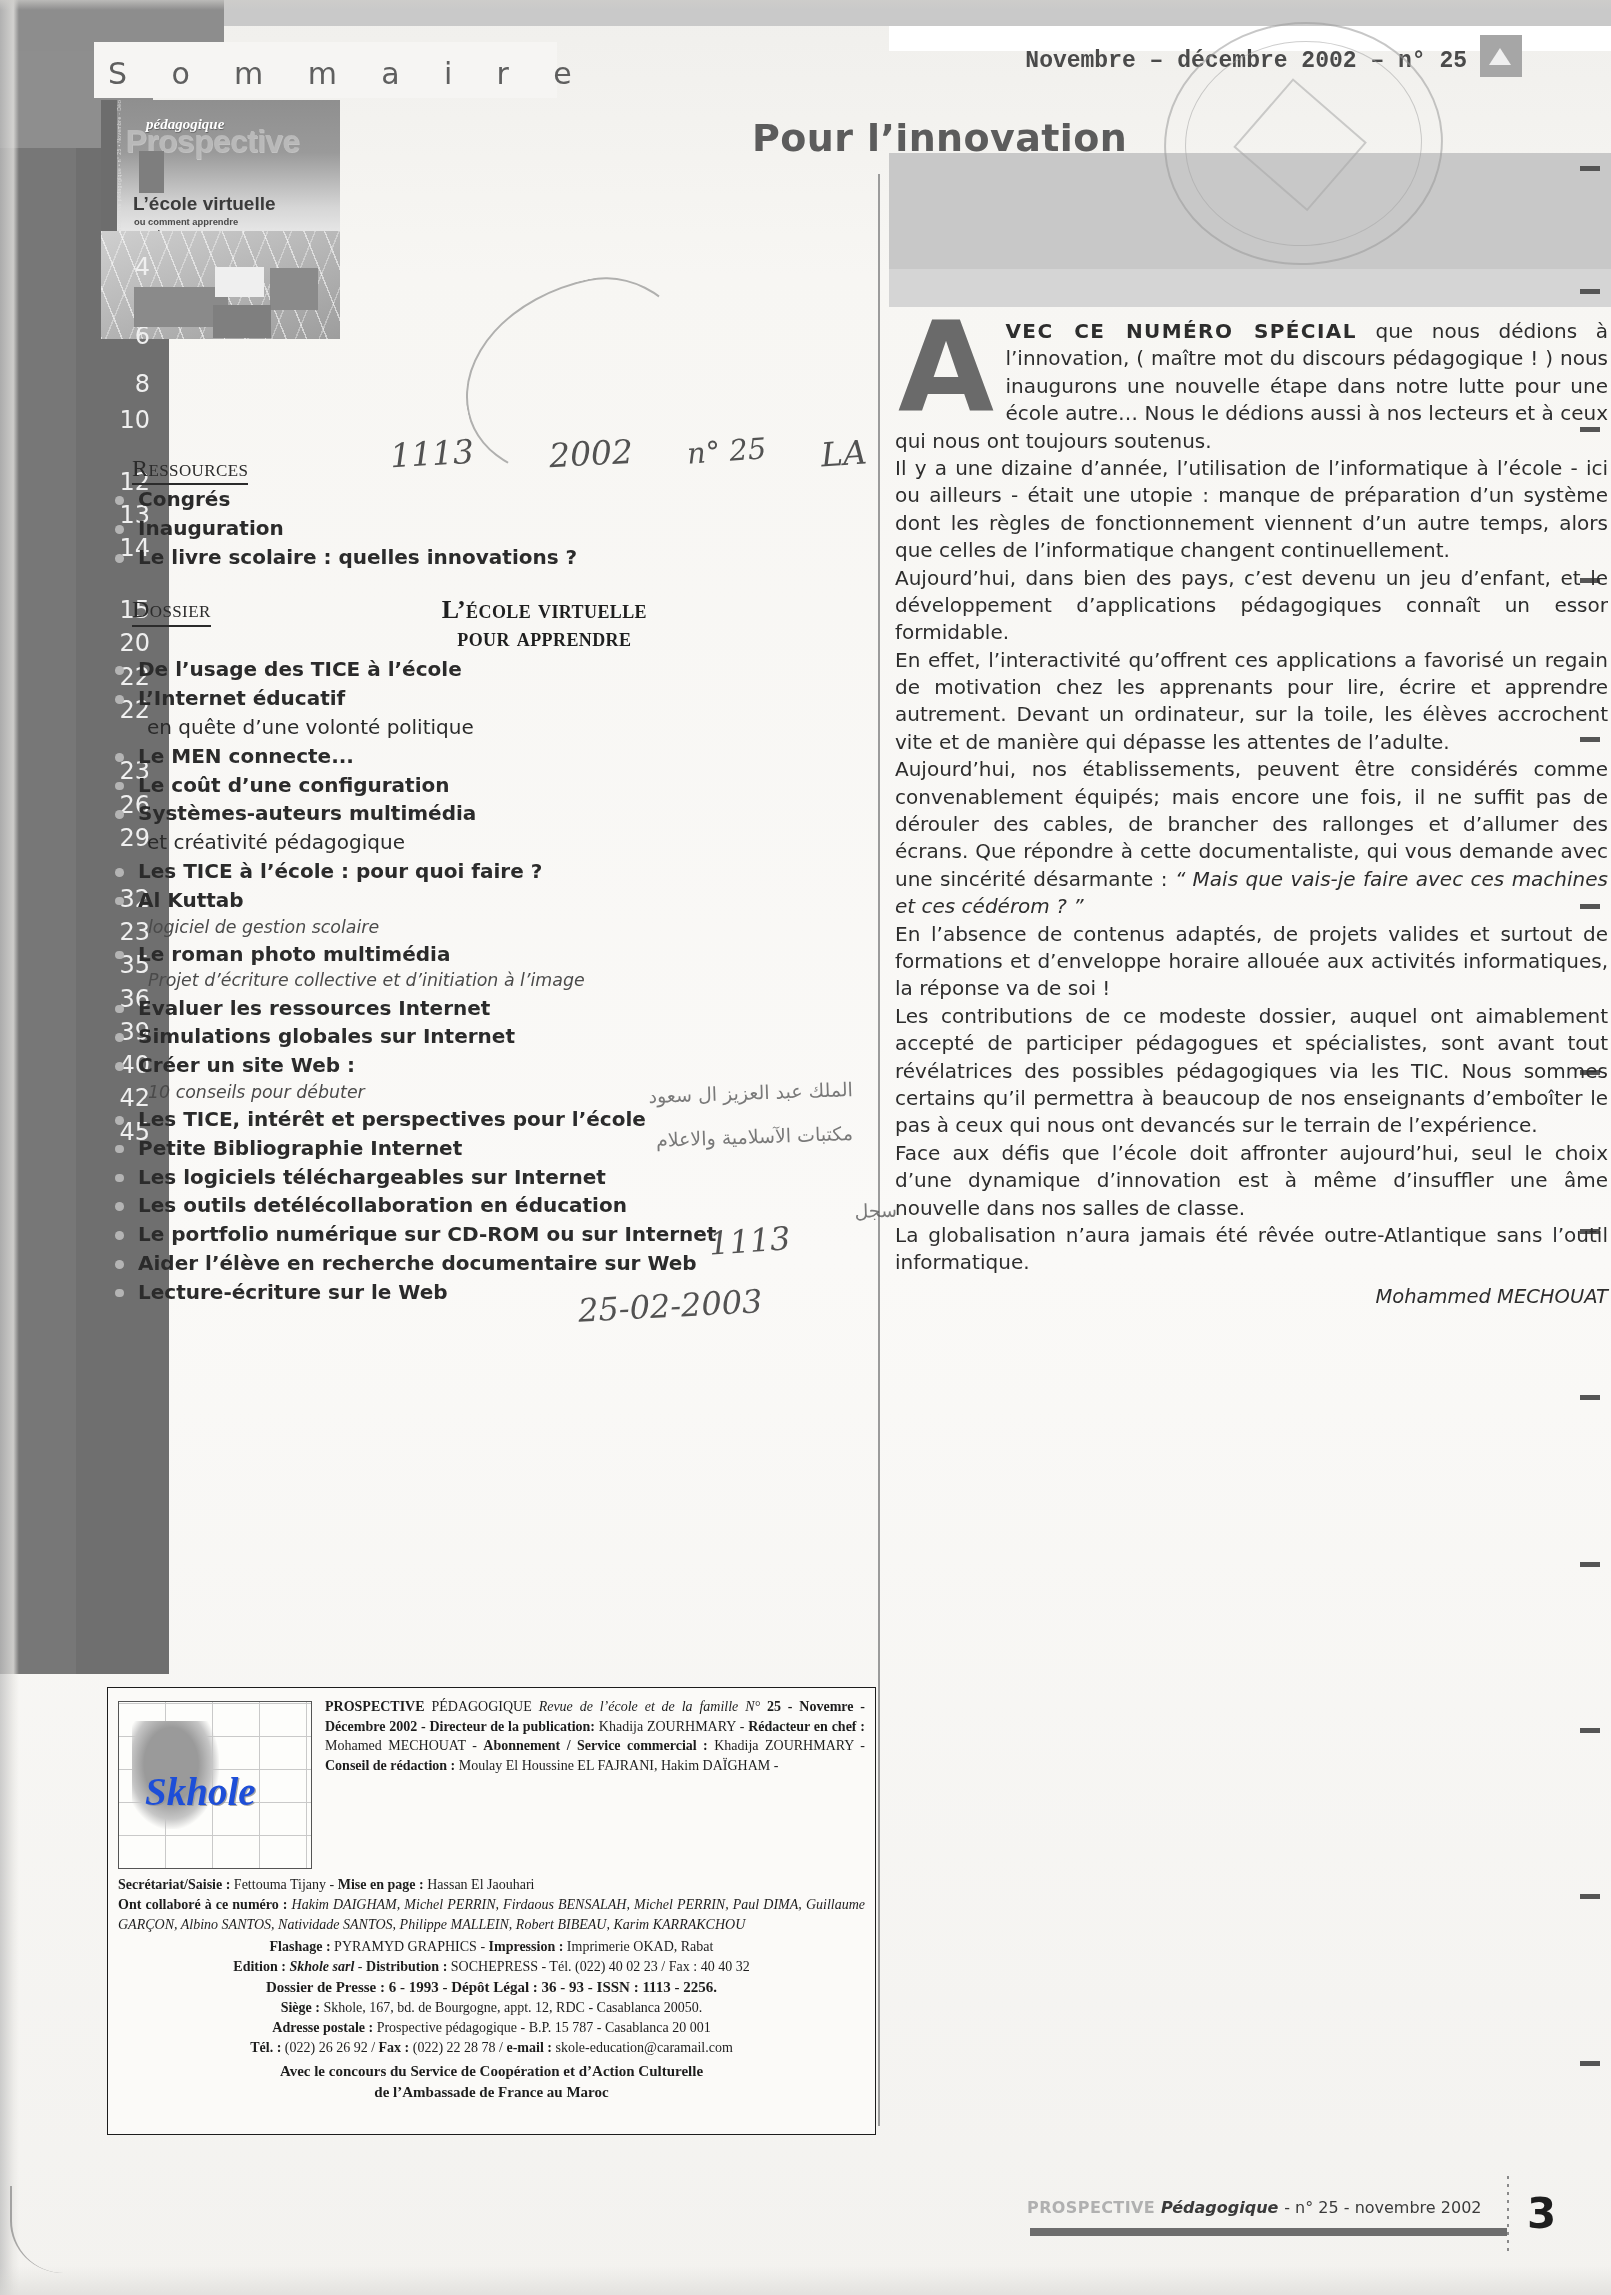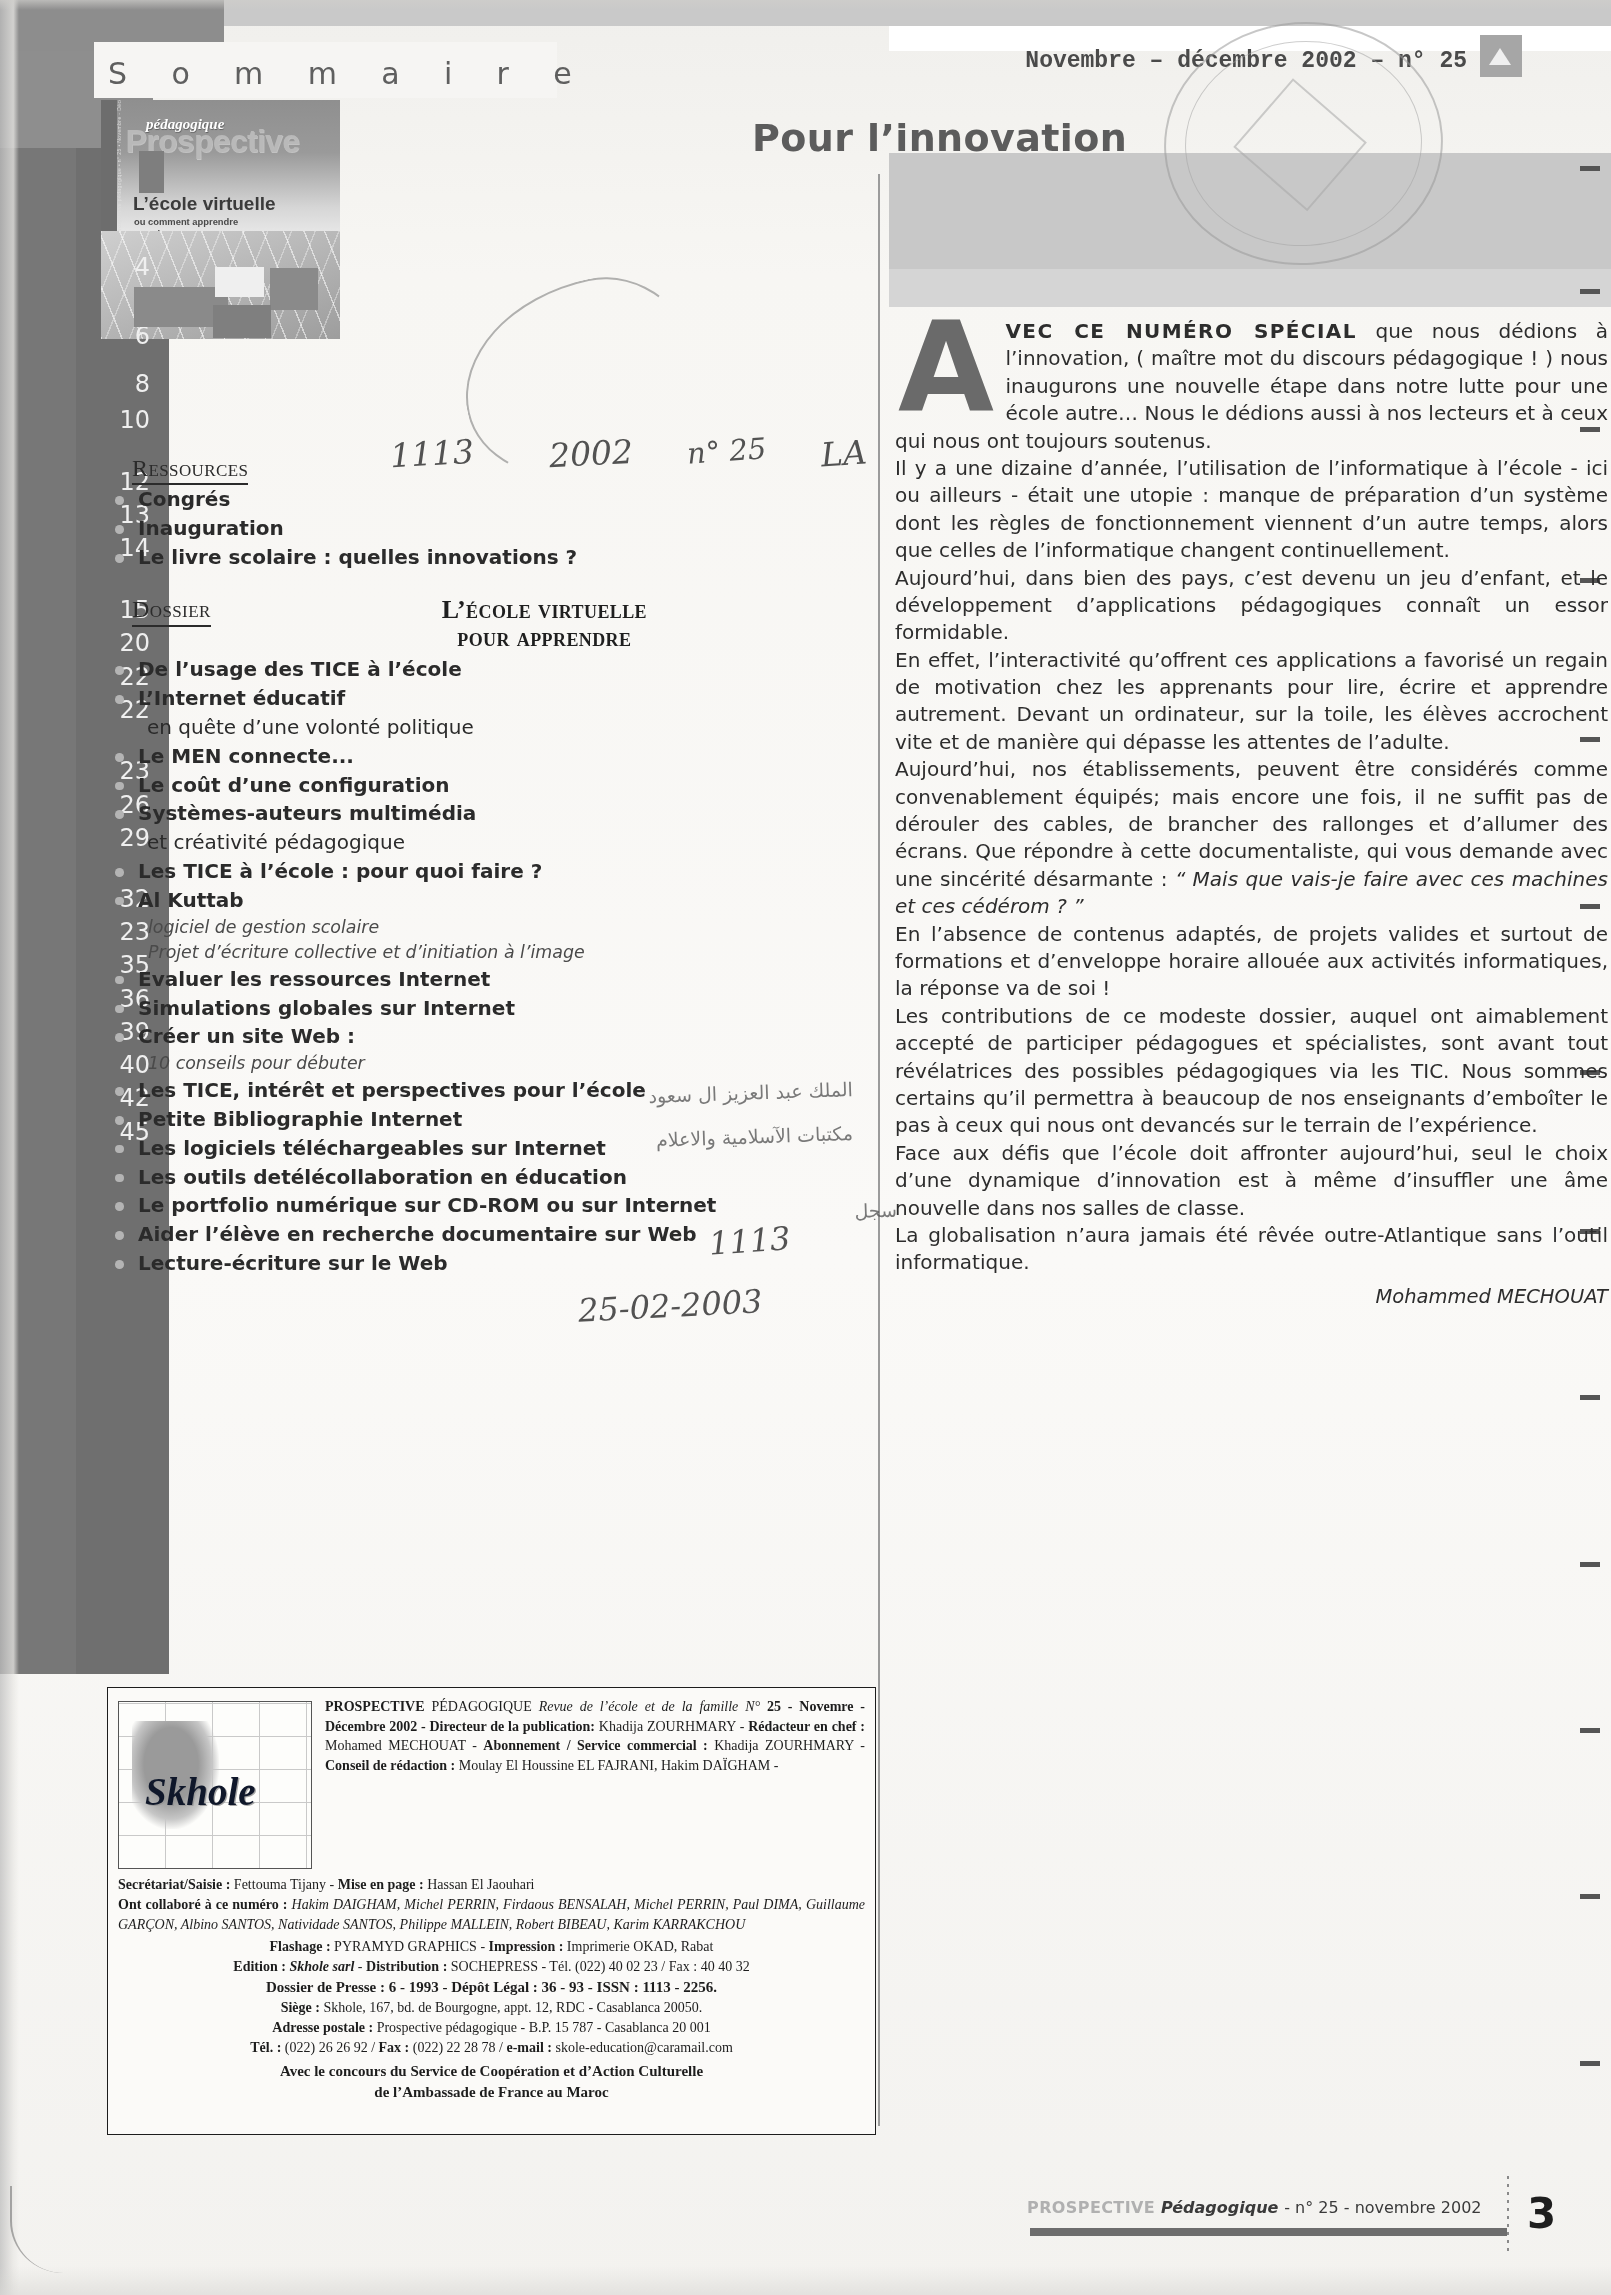--- a/index.html
+++ b/index.html
@@ -135,21 +135,21 @@
     background:
       repeating-linear-gradient(0deg, transparent 0 32px, #c9c9c9 32px 33px),
       repeating-linear-gradient(90deg, transparent 0 46px, #c9c9c9 46px 47px);
   }
   #skhole-logo .blob{
     position:absolute;left:13px;top:19px;width:87px;height:108px;
     background:radial-gradient(ellipse at 45% 40%, #9a9a9a 0 40%, #c6c6c6 60%, transparent 72%);
   }
   #skhole-logo .word{
     position:absolute;left:26px;top:67px;font-style:italic;font-weight:bold;
-    font-size:39px;color:#0f172a;font-family:"Liberation Serif",serif;
+    font-size:39px;color:#1d4ed8;font-family:"Liberation Serif",serif;
     text-shadow:1.4px 1.4px 0 rgba(150,150,150,.85);
   }
   #colophon .cblock{font-size:14px;line-height:1.42;text-align:justify;}
   #colophon .cblock b{font-weight:bold;}
   #colophon .cblock i{font-style:italic;}
   #colophon .sc{font-variant:small-caps;}
   #colophon .centered{text-align:center;}
   #colophon .bigname{font-weight:bold;font-size:15px;}
 
   
@@ -347,20 +347,21 @@
       <li class="bullet">De l’usage des TICE à l’école</li>
       <li class="bullet">L’Internet éducatif</li>
       <li class="cont">en quête d’une volonté politique</li>
       <li class="bullet">Le MEN connecte...</li>
       <li class="bullet">Le coût d’une configuration</li>
       <li class="bullet">Systèmes-auteurs multimédia</li>
       <li class="cont">et créativité pédagogique</li>
       <li class="bullet">Les TICE à l’école : pour quoi faire ?</li>
       <li class="bullet">Al Kuttab</li>
       <li class="sub">logiciel de gestion scolaire</li>
+      <li class="bullet">Le roman photo multimédia</li>
       <li class="sub">Projet d’écriture collective et d’initiation à l’image</li>
       <li class="bullet">Evaluer les ressources Internet</li>
       <li class="bullet">Simulations globales sur Internet</li>
       <li class="bullet">Créer un  site Web :</li>
       <li class="sub">10 conseils  pour débuter</li>
       <li class="bullet">Les TICE, intérêt et perspectives pour l’école</li>
       <li class="bullet">Petite Bibliographie Internet</li>
       <li class="bullet">Les logiciels téléchargeables sur Internet</li>
       <li class="bullet">Les outils detélécollaboration en éducation</li>
       <li class="bullet">Le portfolio numérique sur CD-ROM ou sur Internet</li>

